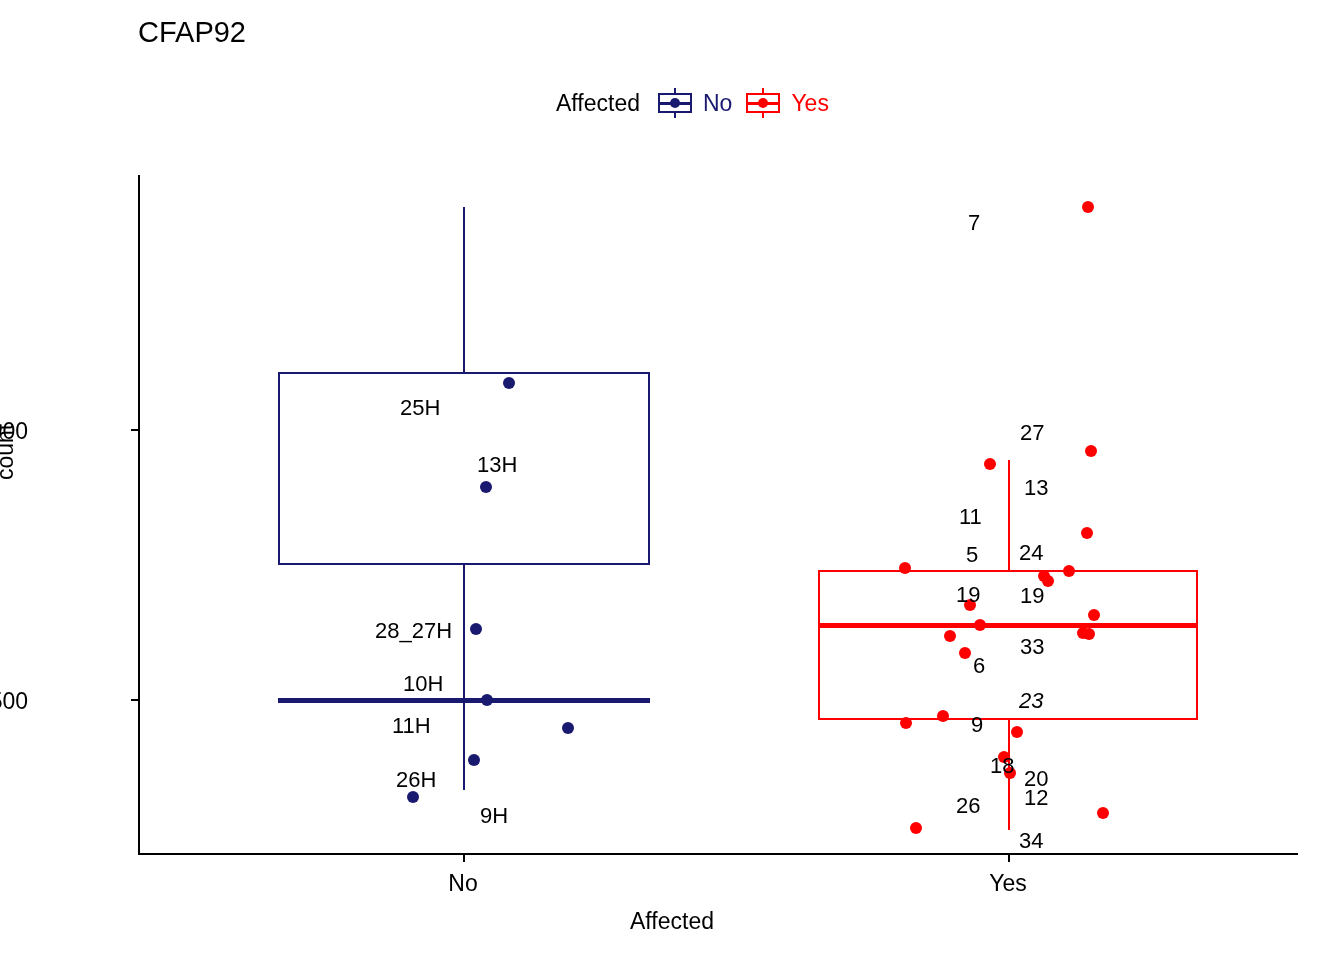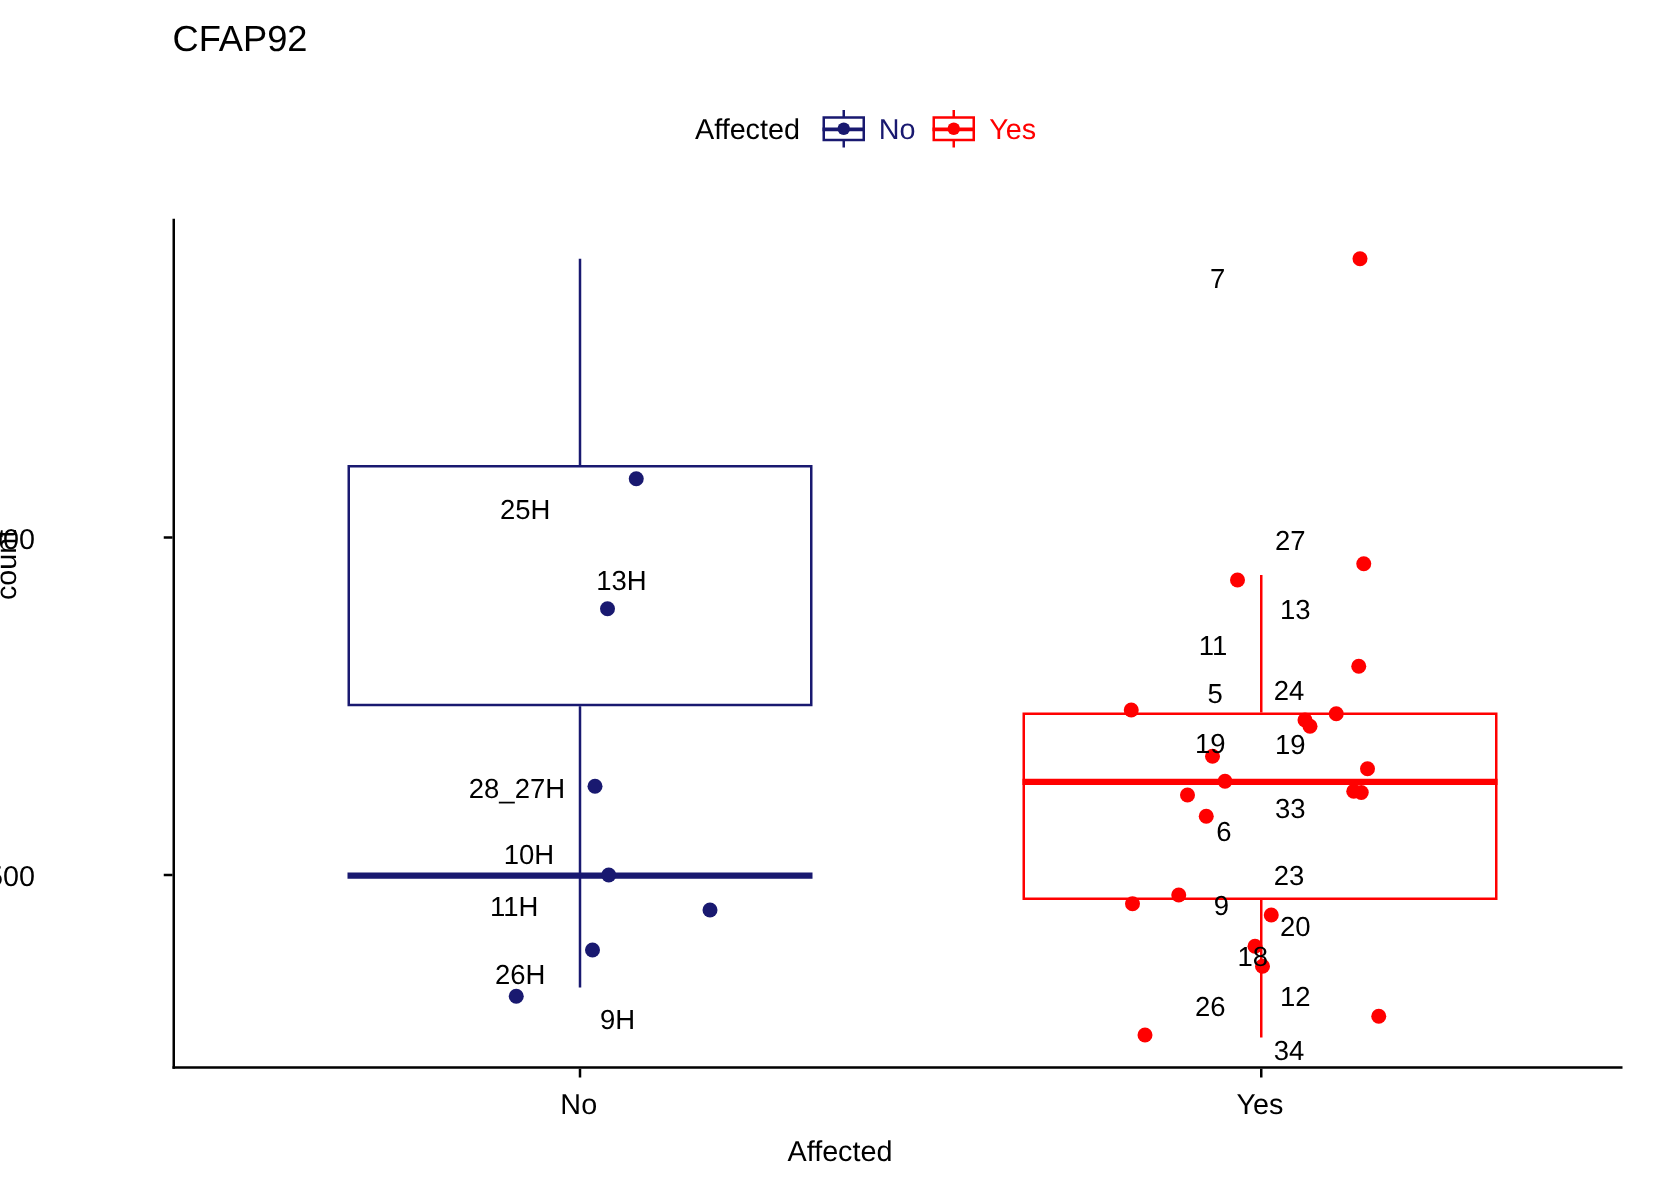--- a/index.html
+++ b/index.html
@@ -281,23 +281,23 @@
   <div class="plabel" style="left:968px;  top:210px;">7</div>
   <div class="plabel" style="left:1020px; top:420px;">27</div>
   <div class="plabel" style="left:1024px; top:475px;">13</div>
   <div class="plabel" style="left:959px;  top:504px;">11</div>
   <div class="plabel" style="left:966px;  top:542px;">5</div>
   <div class="plabel" style="left:1019px; top:540px;">24</div>
   <div class="plabel" style="left:956px;  top:582px;">19</div>
   <div class="plabel" style="left:1020px; top:583px;">19</div>
   <div class="plabel" style="left:1020px; top:634px;">33</div>
   <div class="plabel" style="left:973px;  top:653px;">6</div>
-  <div class="plabel" style="left:1019px; top:688px;">23</div>
+  <div class="plabel" style="left:1019px; top:688px;font-style:italic;">23</div>
   <div class="plabel" style="left:971px;  top:712px;">9</div>
-  <div class="plabel" style="left:1024px; top:729px;">20</div>
+  <div class="plabel" style="left:1024px; top:766px;">20</div>
   <div class="plabel" style="left:990px;  top:753px;">18</div>
   <div class="plabel" style="left:1024px; top:785px;">12</div>
   <div class="plabel" style="left:956px;  top:793px;">26</div>
   <div class="plabel" style="left:1019px; top:828px;">34</div>
 
   <div class="xtick-label" style="left:463px; top:870px;">No</div>
   <div class="xtick-label" style="left:1008px; top:870px;">Yes</div>
 
   <div class="axis-title-x">Affected</div>
 </div>

